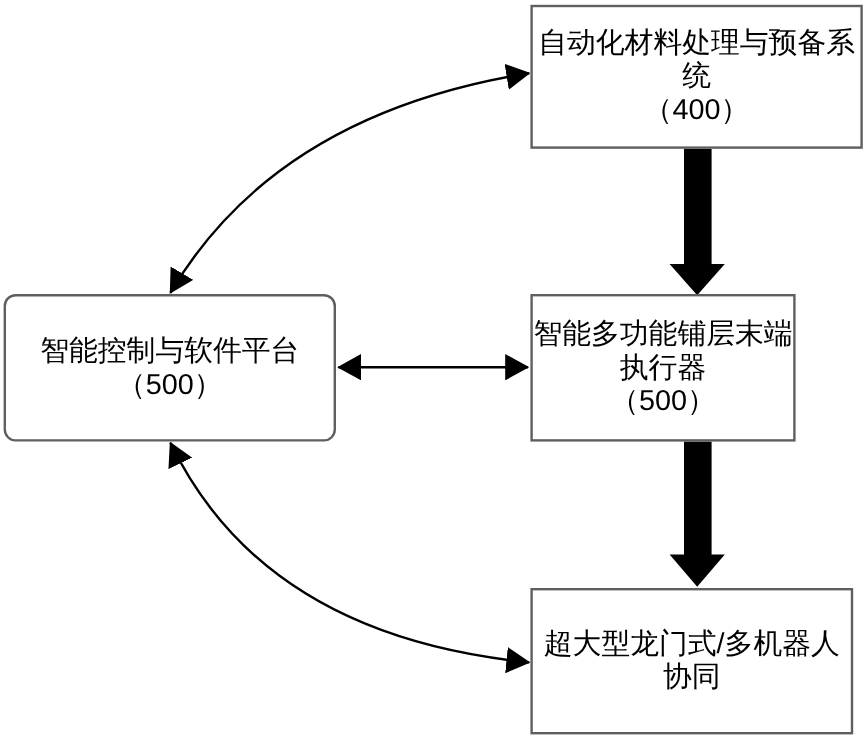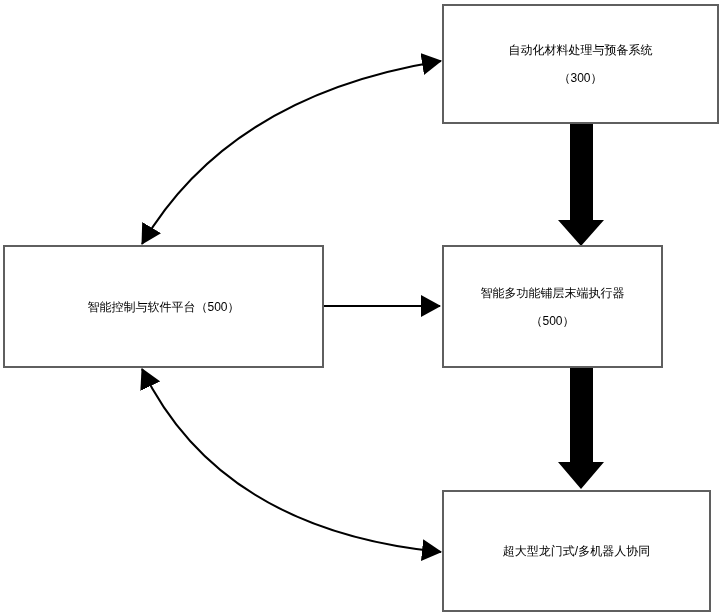--- a/index.html
+++ b/index.html
@@ -19,27 +19,27 @@
     position: absolute;
     box-sizing: border-box;
     border: 2px solid var(--box-border, #5f5f5f);
     background: var(--box-bg, #ffffff);
     color: var(--text-color, #000000);
     display: flex;
     flex-direction: column;
     align-items: center;
     justify-content: center;
     text-align: center;
-    font-size: 12px;
+    font-size: 24px;
     line-height: 28px;
   }
   #box200 { left: 442px; top: 4px;   width: 277px; height: 120px; }
   #box300 { left: 442px; top: 245px; width: 221px; height: 123px; }
   #box400 { left: 442px; top: 490px; width: 269px; height: 122px; }
-  #box500 { left: 3px;   top: 245px; width: 321px; height: 123px; }
+  #box500 { left: 3px;   top: 245px; width: 277px; height: 123px; border-radius: 10px; }
   .arrows {
     position: absolute;
     left: 0;
     top: 0;
   }
   .arrows .line {
     stroke: var(--arrow-color, #000000);
     stroke-width: 2;
     fill: none;
   }
@@ -69,21 +69,21 @@
 
     <path class="line" d="M142,369 Q220,530 441,552" marker-start="url(#ah)" marker-end="url(#ah)"></path>
 
     <polygon class="block" points="570,123 593,123 593,220 604,220 581,246 558,220 570,220"></polygon>
 
     <polygon class="block" points="570,367 593,367 593,462 604,462 581,489 558,462 570,462"></polygon>
   </svg>
 
   <div class="box" id="box200">
     <div>自动化材料处理与预备系统</div>
-    <div>（300）</div>
+    <div>（400）</div>
   </div>
 
   <div class="box" id="box300">
     <div>智能多功能铺层末端执行器</div>
     <div>（500）</div>
   </div>
 
   <div class="box" id="box400">
     <div>超大型龙门式/多机器人协同</div>
   </div>

